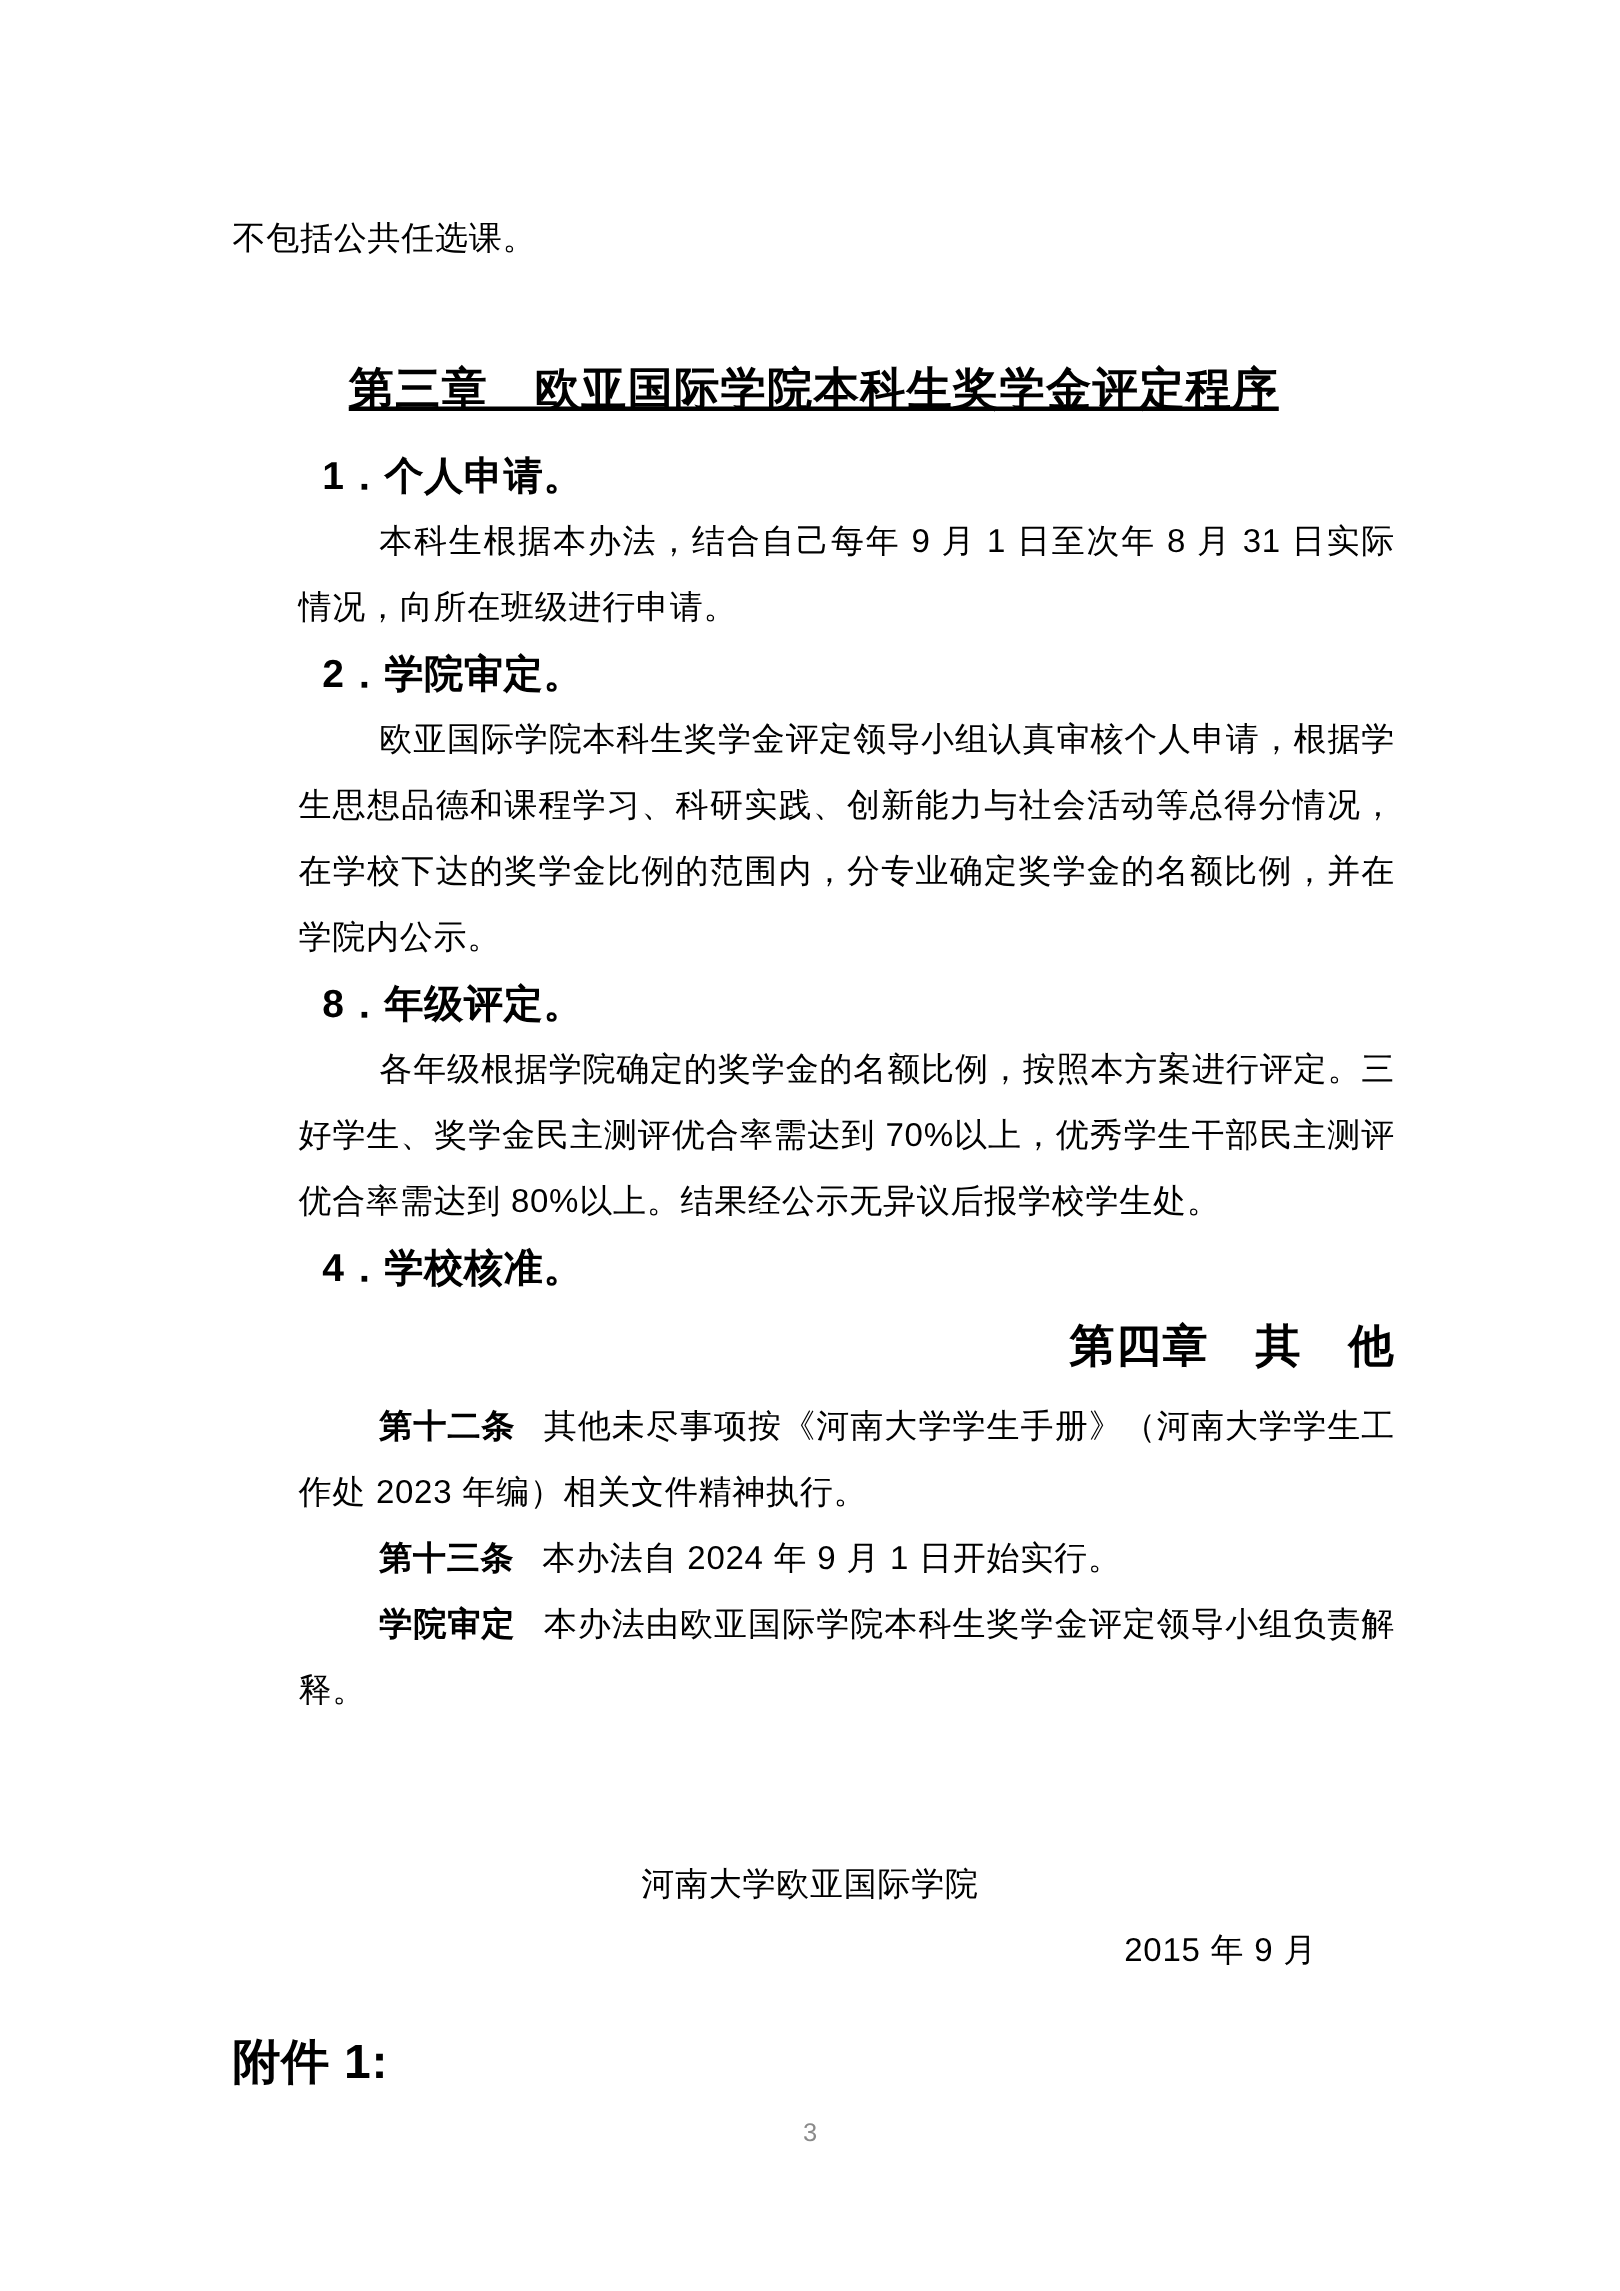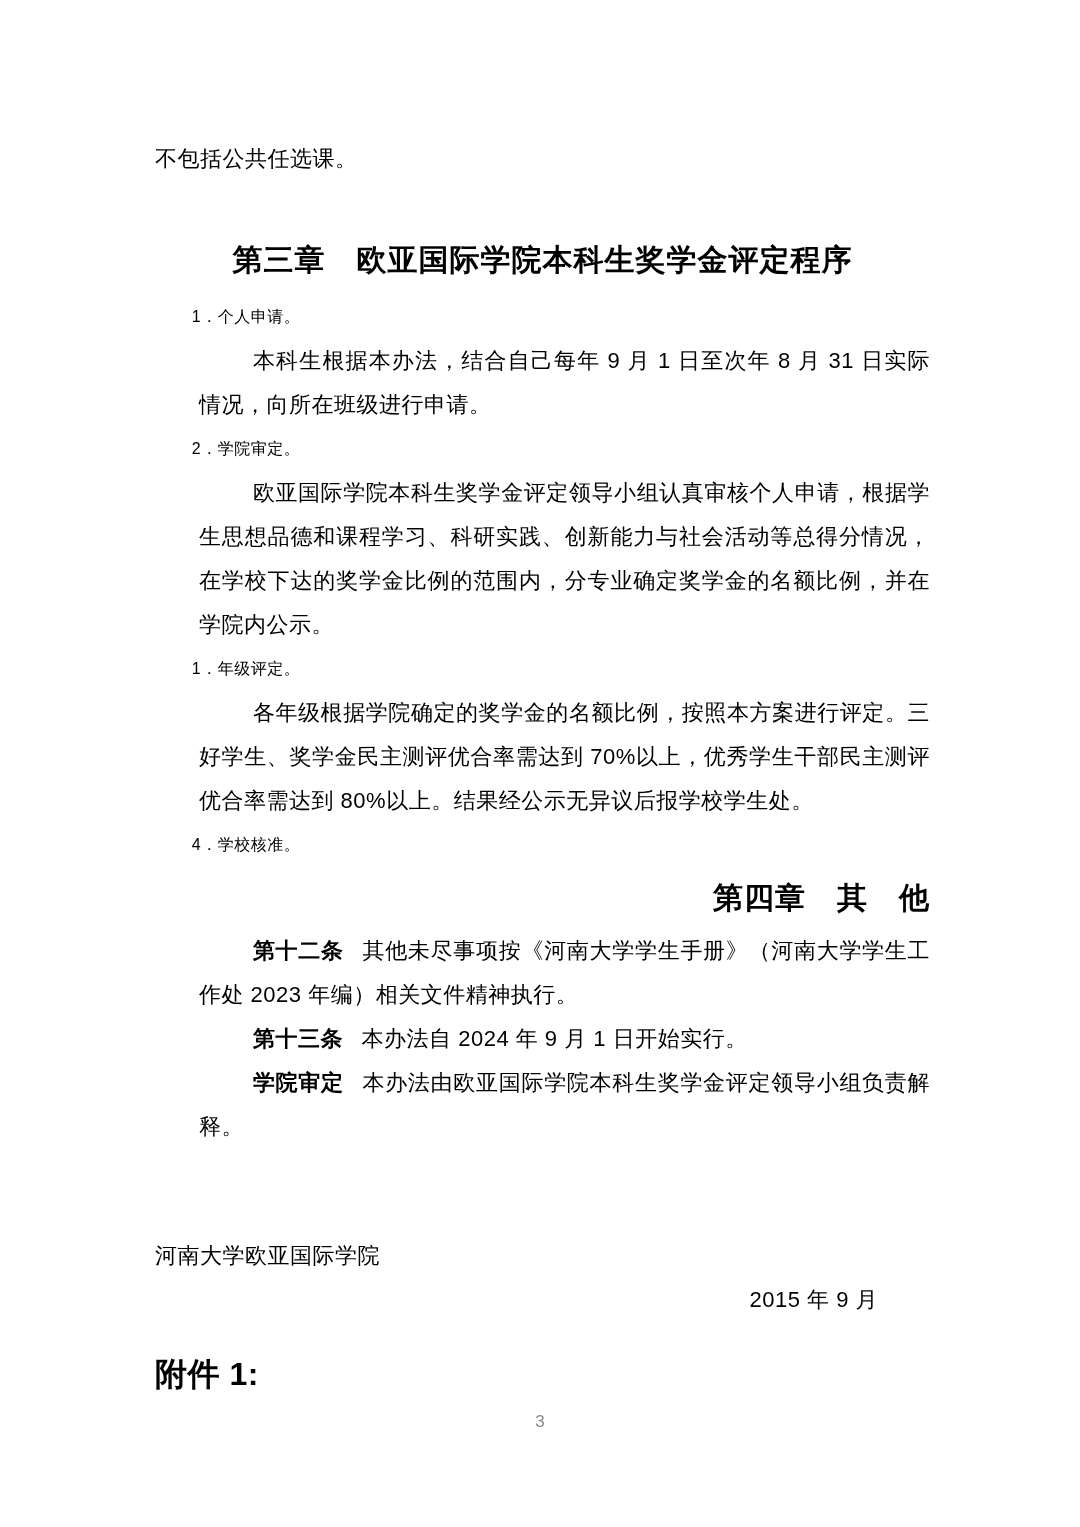--- a/index.html
+++ b/index.html
@@ -26,38 +26,38 @@
     letter-spacing: 0.5px;
   }
   .indent { text-indent: 2.45em; margin-left: 44px; }
   .chapter-title {
     font-size: 30px;
     font-weight: bold;
     line-height: 46px;
     text-align: center;
     letter-spacing: 1px;
   }
-  .chapter3-title { margin-top: 56px; }
+  .chapter3-title { margin-top: 56px; text-decoration: underline; }
   .chapter4-title { margin-top: 8px; text-align: right; }
   .item-heading {
-    font-size: 16px;
-    font-weight: normal;
+    font-size: 26px;
+    font-weight: bold;
     line-height: 44px;
     text-indent: 2.3em;
     letter-spacing: 0.5px;
   }
   .first-heading { margin-top: 12px; }
   .article { }
   .articles-block { margin-top: 8px; }
   .article-label { font-weight: bold; margin-right: 0.85em; }
   .signature-block { margin-top: 85px; }
   .sig-org {
     font-size: 22px;
     line-height: 44px;
-    text-align: left;
+    text-align: center;
     padding-right: 5px;
     letter-spacing: 0.5px;
   }
   .sig-date {
     font-size: 22px;
     line-height: 44px;
     text-align: right;
     padding-right: 52px;
     letter-spacing: 0.5px;
   }
@@ -88,21 +88,21 @@
   <p class="body-text">不包括公共任选课。</p>
 
   <h2 class="chapter-title chapter3-title">第三章　欧亚国际学院本科生奖学金评定程序</h2>
 
   <p class="item-heading first-heading">1．个人申请。</p>
   <p class="body-text indent">本科生根据本办法，结合自己每年 9 月 1 日至次年 8 月 31 日实际情况，向所在班级进行申请。</p>
 
   <p class="item-heading">2．学院审定。</p>
   <p class="body-text indent">欧亚国际学院本科生奖学金评定领导小组认真审核个人申请，根据学生思想品德和课程学习、科研实践、创新能力与社会活动等总得分情况，在学校下达的奖学金比例的范围内，分专业确定奖学金的名额比例，并在学院内公示。</p>
 
-  <p class="item-heading">1．年级评定。</p>
+  <p class="item-heading">8．年级评定。</p>
   <p class="body-text indent">各年级根据学院确定的奖学金的名额比例，按照本方案进行评定。三好学生、奖学金民主测评优合率需达到 70%以上，优秀学生干部民主测评优合率需达到 80%以上。结果经公示无异议后报学校学生处。</p>
 
   <p class="item-heading">4．学校核准。</p>
 
   <h2 class="chapter-title chapter4-title">第四章　其　他</h2>
 
   <div class="articles-block">
     <p class="body-text indent article">
       <span class="article-label">第十二条</span><span>其他未尽事项按《河南大学学生手册》（河南大学学生工作处 2023 年编）相关文件精神执行。</span>
     </p>

